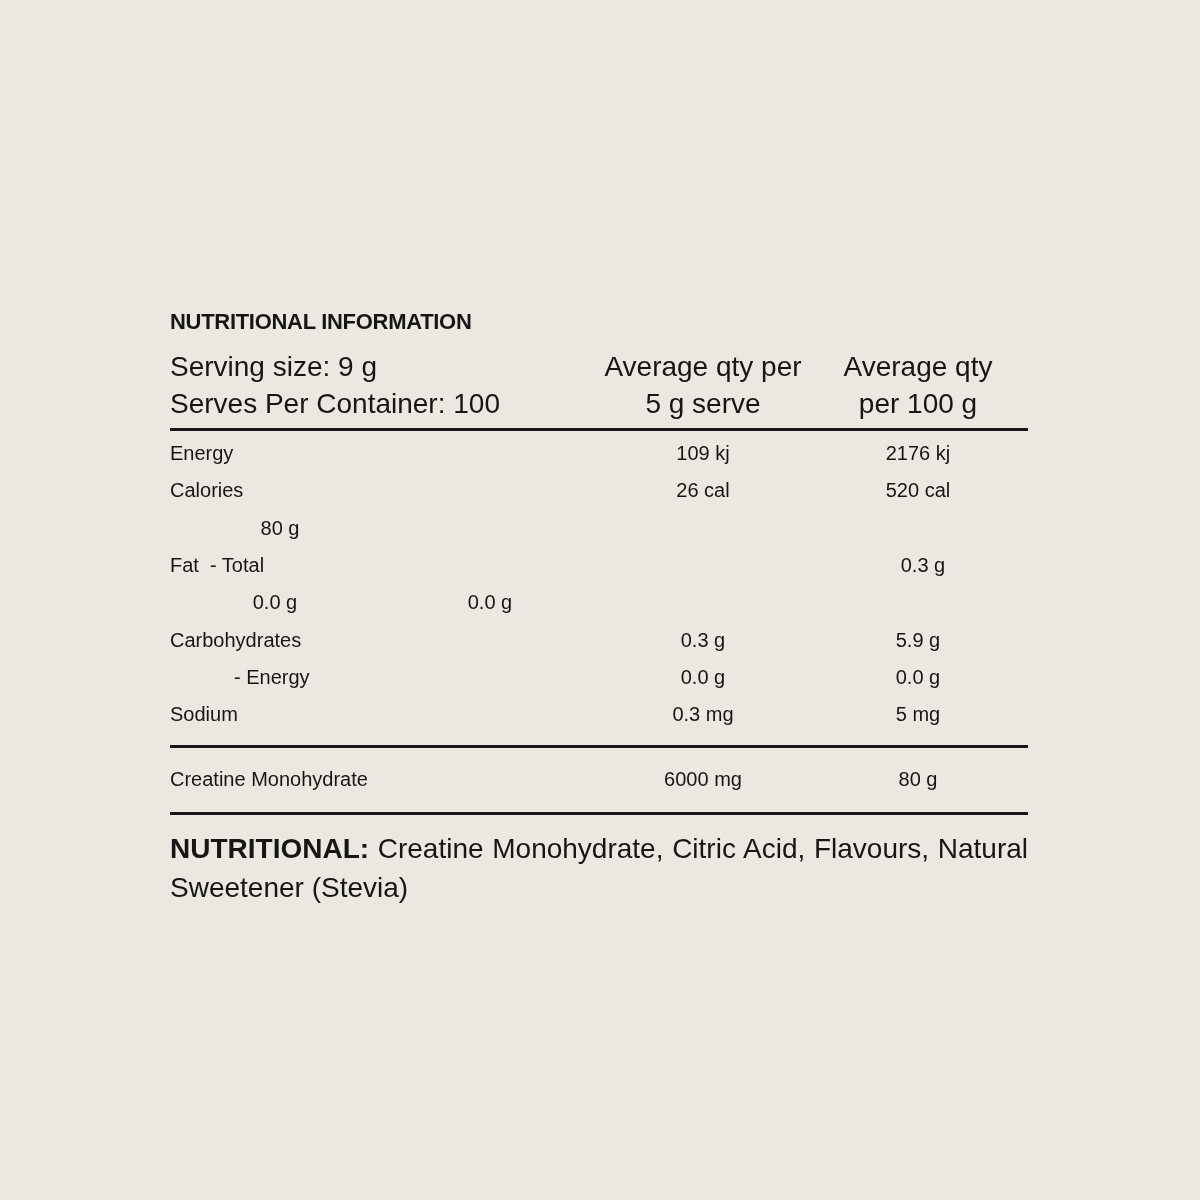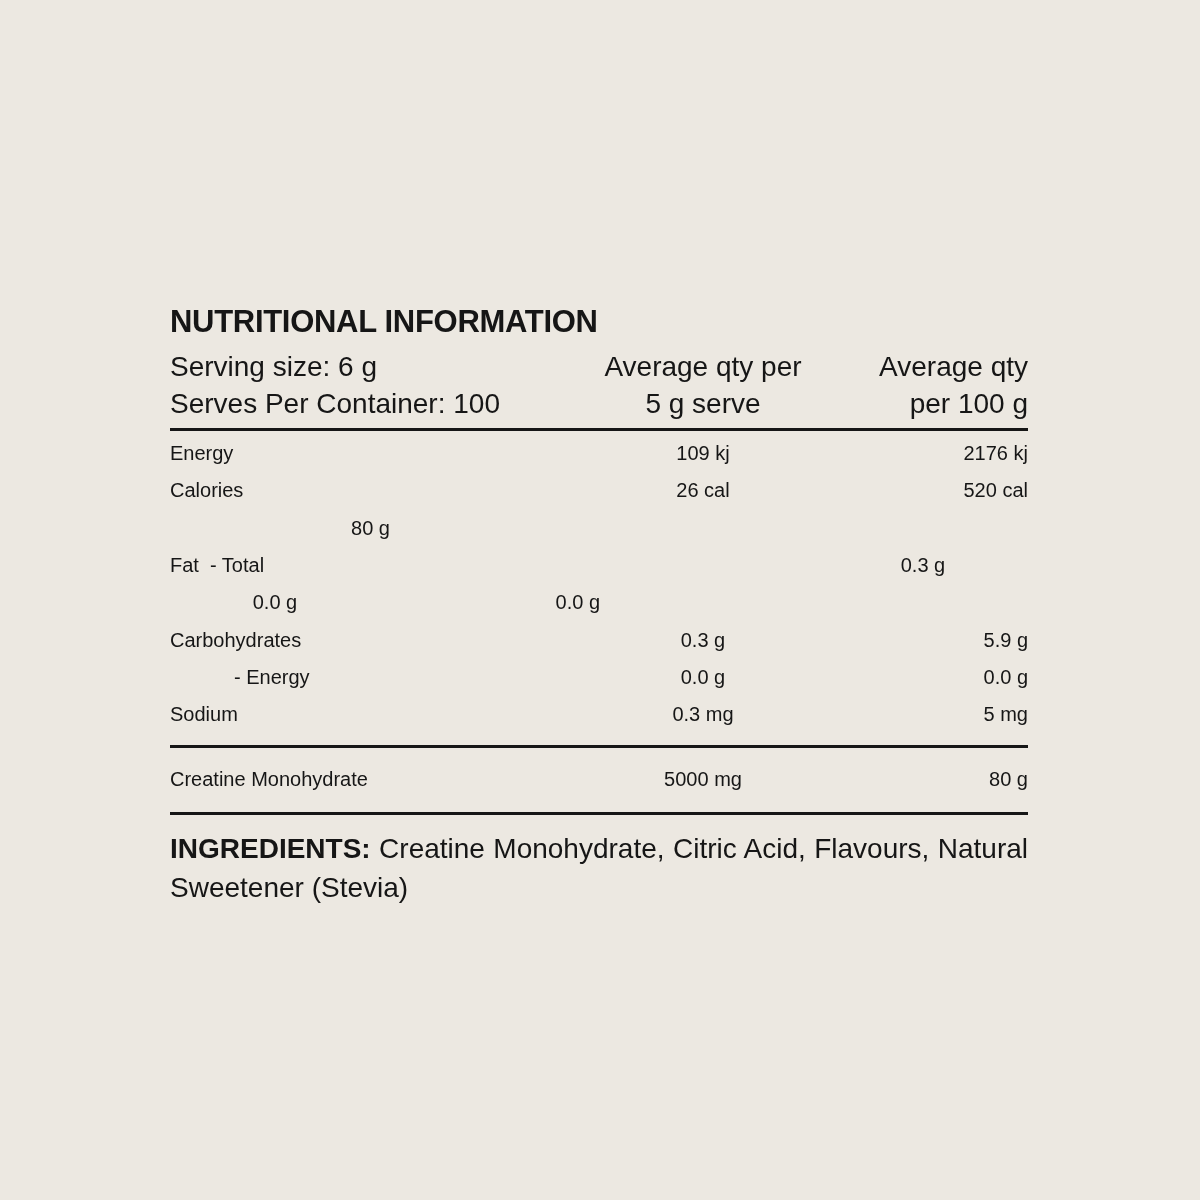--- a/index.html
+++ b/index.html
@@ -11,32 +11,32 @@
     color: #161616;
     overflow: hidden;
   }
   .panel {
     position: absolute;
     left: 170px;
     top: 303px;
     width: 858px;
   }
   .title {
-    font-size: 31px;
+    font-size: 22px;
     font-weight: bold;
     letter-spacing: -0.3px;
     line-height: 37px;
     margin-bottom: 8px;
     white-space: nowrap;
   }
   
   .cols { display: flex; width: 100%; }
   .c-label { flex: 1 1 auto; text-align: left; }
   .c-serve { flex: 0 0 210px; text-align: center; }
-  .c-100g  { flex: 0 0 220px; text-align: right; }
+  .c-100g  { flex: 0 0 220px; text-align: center; }
 
   .header-row {
     font-size: 28px;
     line-height: 37px;
     padding-bottom: 6px;
     border-bottom: 3px solid #161616;
   }
   .header-row .line { display: block; }
 
   .rows {
@@ -69,21 +69,21 @@
 </style>
 </head>
 <body>
 
 <div class="panel">
 
   <div class="title">NUTRITIONAL INFORMATION</div>
 
   <div class="cols header-row">
     <div class="c-label">
-      <span class="line">Serving size: 6 g</span>
+      <span class="line">Serving size: 9 g</span>
       <span class="line">Serves Per Container: 100</span>
     </div>
     <div class="c-serve">
       <span class="line">Average qty per</span>
       <span class="line">5 g serve</span>
     </div>
     <div class="c-100g">
       <span class="line">Average qty</span>
       <span class="line">per 100 g</span>
     </div>
@@ -133,20 +133,20 @@
       <span class="c-label">Sodium</span>
       <span class="c-serve">0.3 mg</span>
       <span class="c-100g">5 mg</span>
     </div>
 
   </div>
 
   <div class="highlight-row">
     <div class="row">
       <span class="c-label">Creatine Monohydrate</span>
-      <span class="c-serve">5000 mg</span>
+      <span class="c-serve">6000 mg</span>
       <span class="c-100g">80 g</span>
     </div>
   </div>
 
-  <p class="ingredients"><b>INGREDIENTS:</b> <span>Creatine Monohydrate, Citric Acid, Flavours, Natural Sweetener (Stevia)</span></p>
+  <p class="ingredients"><b>NUTRITIONAL:</b> <span>Creatine Monohydrate, Citric Acid, Flavours, Natural Sweetener (Stevia)</span></p>
 
 </div>
 
 </body></html>

